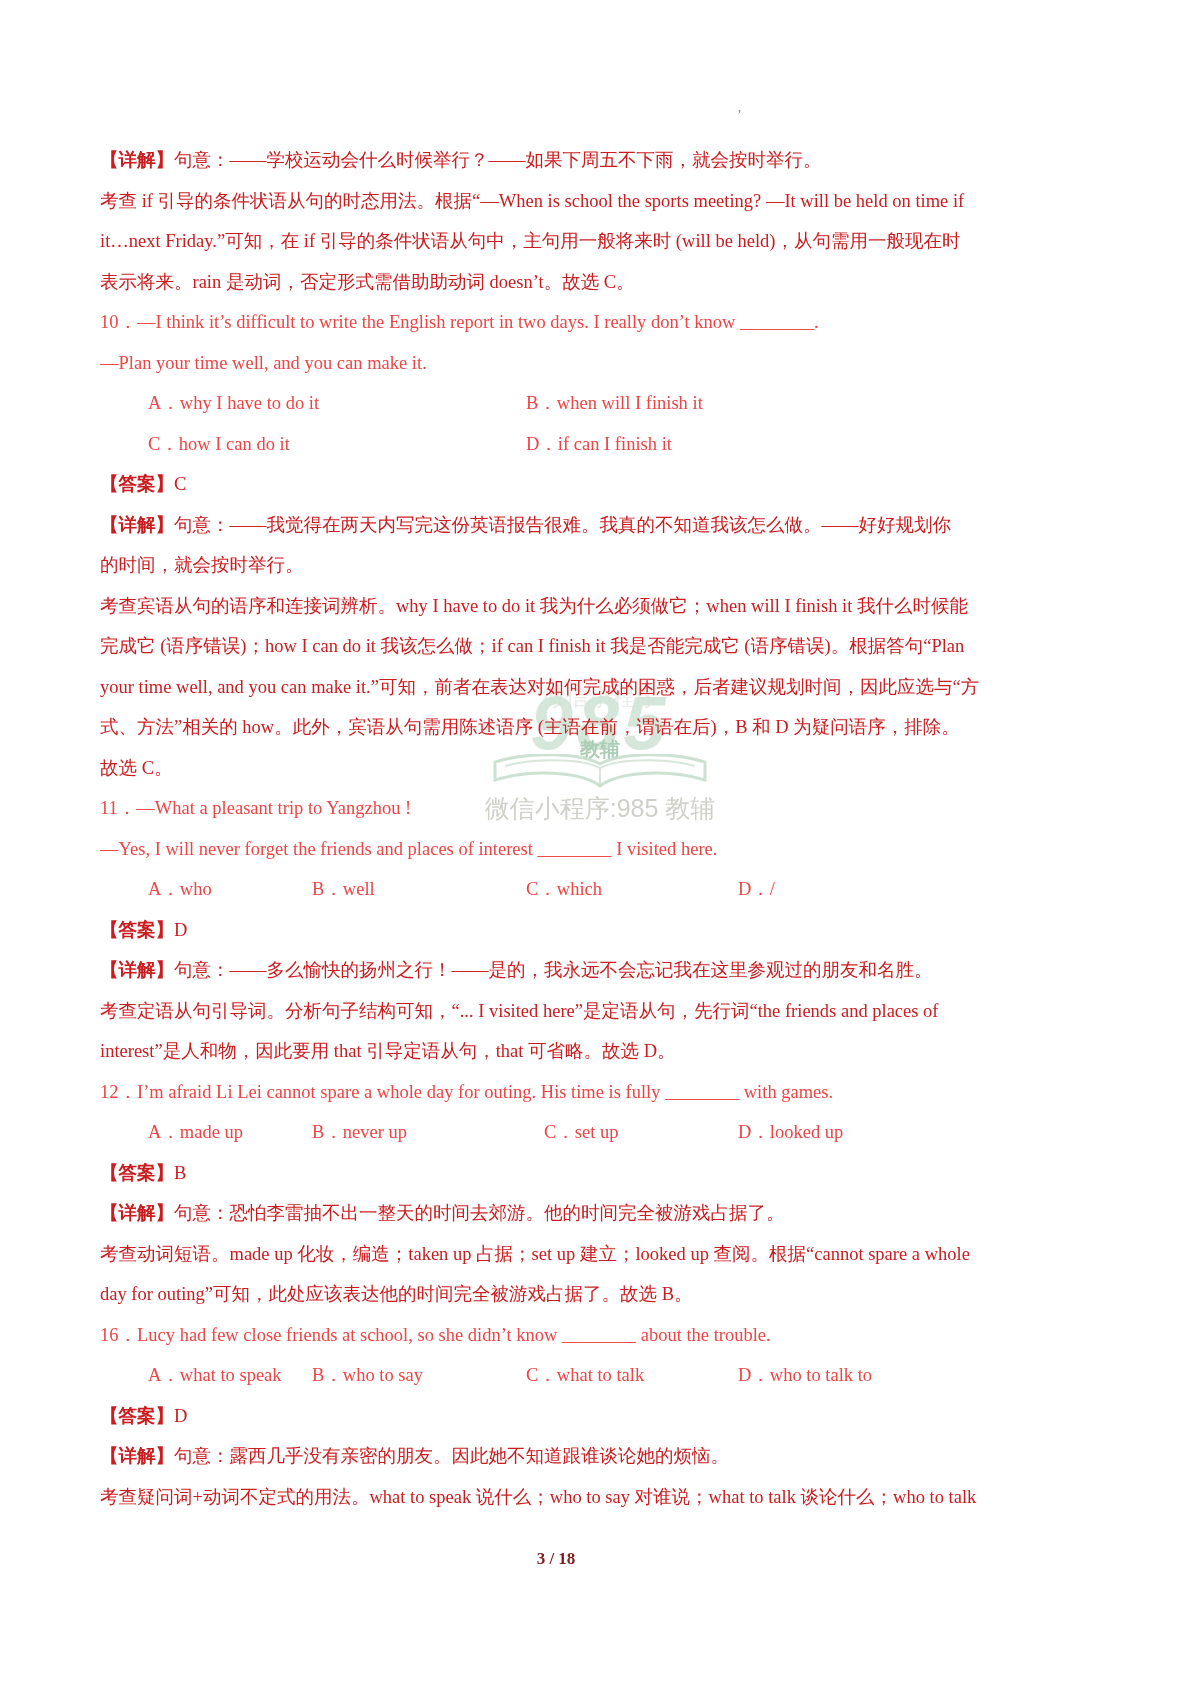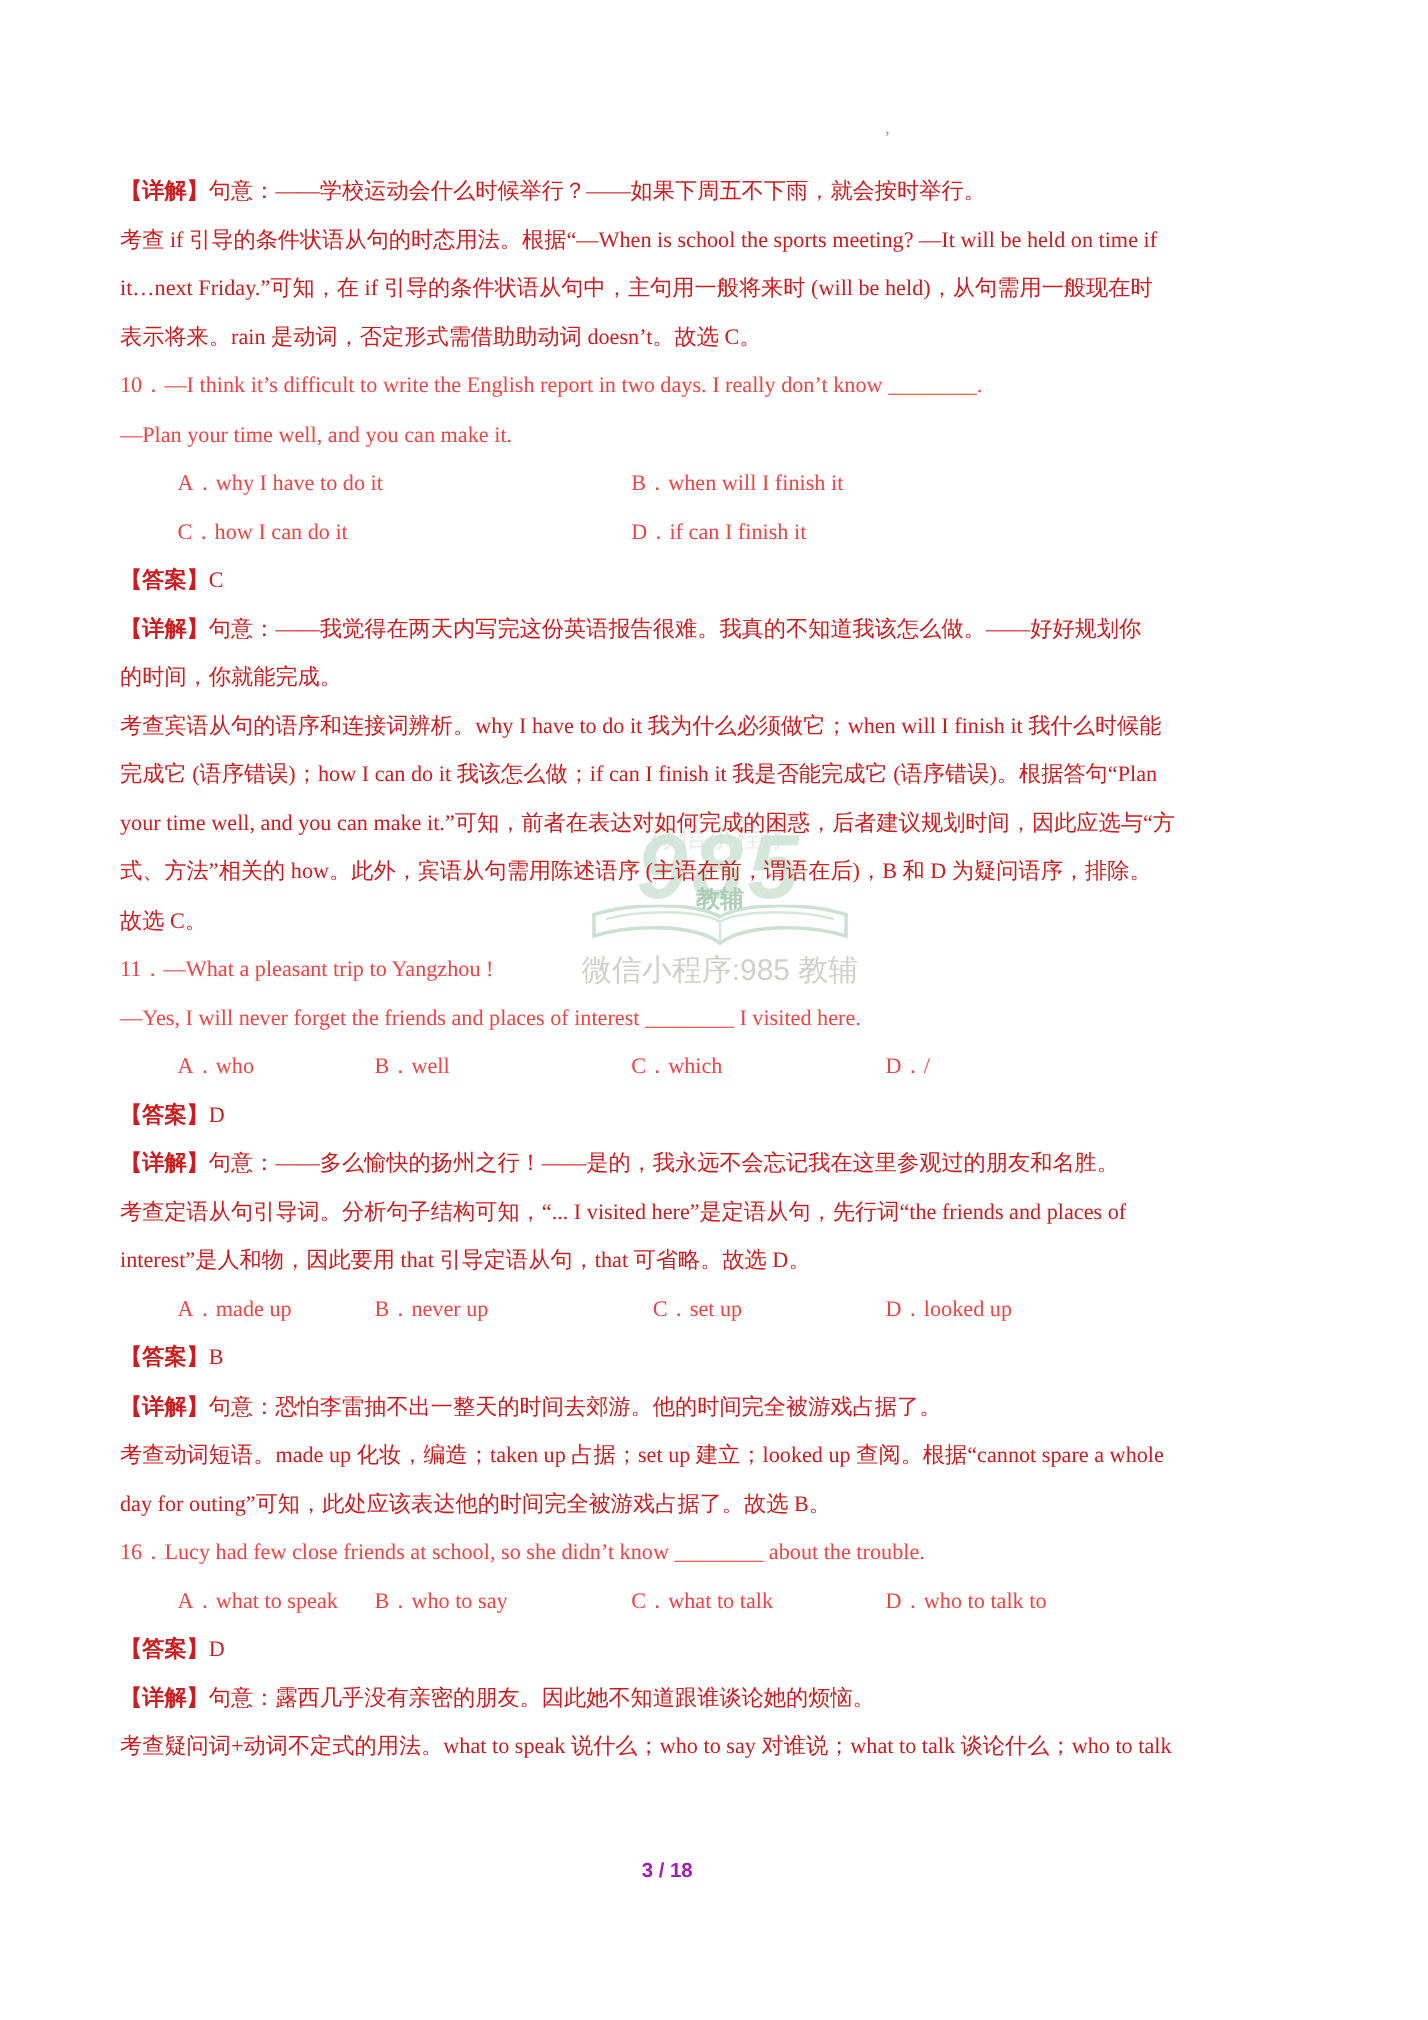--- a/index.html
+++ b/index.html
@@ -41,22 +41,22 @@
     top:54px; font-size:20px; font-weight:bold; color:rgba(168,202,178,0.95);
   }
   .wm-book { top:72px; margin:0 auto; }
   .wm-caption {
     top:110px; font-size:25px; color:rgba(204,206,197,0.95); white-space:nowrap;
   }
   
   #footer {
     position:absolute; left:100px; top:1549px; width:912px; z-index:2;
     text-align:center;
-    font-family:Liberation Sans, sans-serif;
-    font-weight:bold; font-size:17px; color:#a21caf;
+    font-family:Liberation Serif, serif;
+    font-weight:bold; font-size:17px; color:#7f1d1d;
   }
   
   #stray-mark {
     position:absolute; left:737px; top:108px; z-index:2;
     font-size:14px; color:#8a8a8a;
   }
 </style>
 </head>
 <body>
 
@@ -83,38 +83,39 @@
     <div class="line black options-row">
       <span class="opt" style="left: 48px;">A．why I have to do it</span>
       <span class="opt" style="left: 426px;">B．when will I finish it</span>
     </div>
     <div class="line black options-row">
       <span class="opt" style="left: 48px;">C．how I can do it</span>
       <span class="opt" style="left: 426px;">D．if can I finish it</span>
     </div>
     <div class="line red"><span class="marker">【答案】</span>C</div>
     <div class="line red"><span class="marker">【详解】</span>句意：——我觉得在两天内写完这份英语报告很难。我真的不知道我该怎么做。——好好规划你</div>
-    <div class="line red">的时间，你就能完成。</div>
+    <div class="line red">的时间，就会按时举行。</div>
     <div class="line red">考查宾语从句的语序和连接词辨析。why I have to do it 我为什么必须做它；when will I finish it 我什么时候能</div>
     <div class="line red">完成它 (语序错误)；how I can do it 我该怎么做；if can I finish it 我是否能完成它 (语序错误)。根据答句“Plan</div>
     <div class="line red">your time well, and you can make it.”可知，前者在表达对如何完成的困惑，后者建议规划时间，因此应选与“方</div>
     <div class="line red">式、方法”相关的 how。此外，宾语从句需用陈述语序 (主语在前，谓语在后)，B 和 D 为疑问语序，排除。</div>
     <div class="line red">故选 C。</div>
     <div class="line black">11．—What a pleasant trip to Yangzhou !</div>
     <div class="line black">—Yes, I will never forget the friends and places of interest ________ I visited here.</div>
     <div class="line black options-row">
       <span class="opt" style="left: 48px;">A．who</span>
       <span class="opt" style="left: 212px;">B．well</span>
       <span class="opt" style="left: 426px;">C．which</span>
       <span class="opt" style="left: 638px;">D．/</span>
     </div>
     <div class="line red"><span class="marker">【答案】</span>D</div>
     <div class="line red"><span class="marker">【详解】</span>句意：——多么愉快的扬州之行！——是的，我永远不会忘记我在这里参观过的朋友和名胜。</div>
     <div class="line red">考查定语从句引导词。分析句子结构可知，“... I visited here”是定语从句，先行词“the friends and places of</div>
     <div class="line red">interest”是人和物，因此要用 that 引导定语从句，that 可省略。故选 D。</div>
+    <div class="line black">12．I’m afraid Li Lei cannot spare a whole day for outing. His time is fully ________ with games.</div>
     <div class="line black options-row">
       <span class="opt" style="left: 48px;">A．made up</span>
       <span class="opt" style="left: 212px;">B．never up</span>
       <span class="opt" style="left: 444px; text-align: right;">C．set up</span>
       <span class="opt" style="left: 638px;">D．looked up</span>
     </div>
     <div class="line red"><span class="marker">【答案】</span>B</div>
     <div class="line red"><span class="marker">【详解】</span>句意：恐怕李雷抽不出一整天的时间去郊游。他的时间完全被游戏占据了。</div>
     <div class="line red">考查动词短语。made up 化妆，编造；taken up 占据；set up 建立；looked up 查阅。根据“cannot spare a whole</div>
     <div class="line red">day for outing”可知，此处应该表达他的时间完全被游戏占据了。故选 B。</div>

